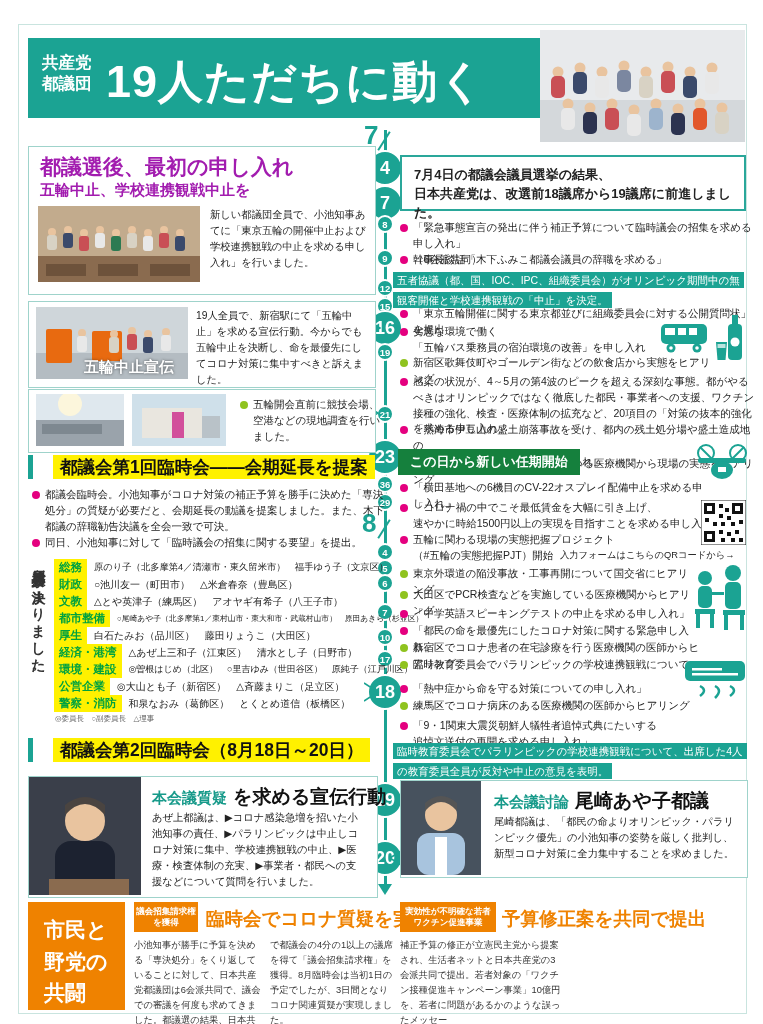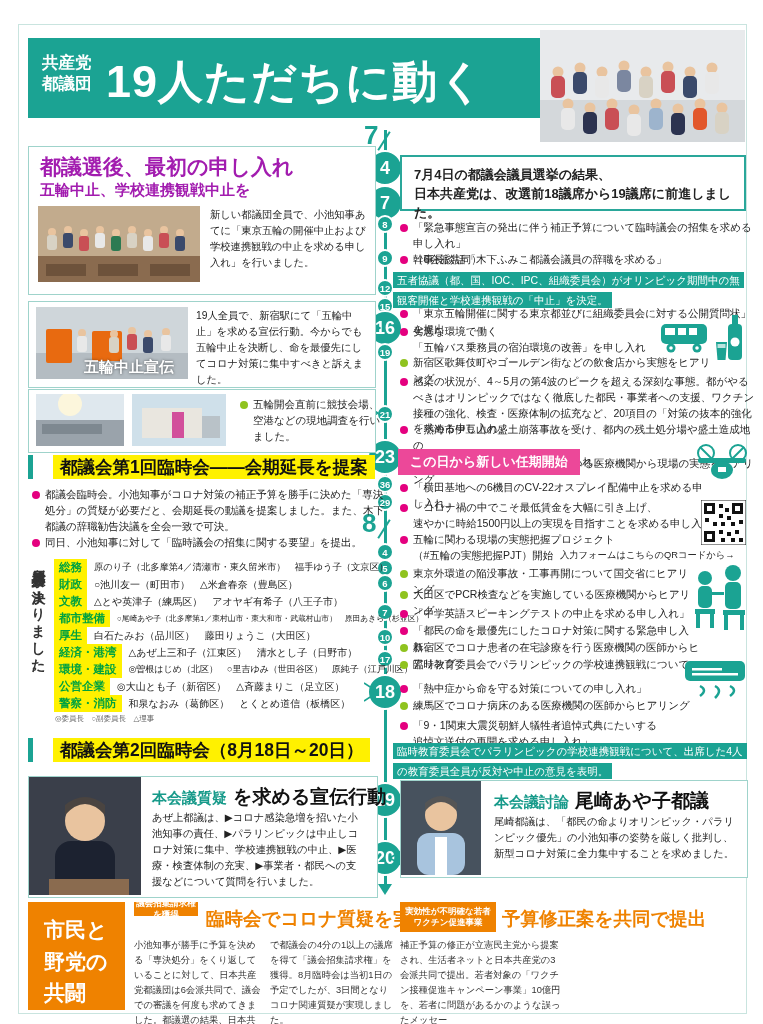--- a/index.html
+++ b/index.html
@@ -26,21 +26,21 @@
   
   .tbox{position:absolute;border:1px solid #9fd3cb;background:#fff;}
   .tbox2{position:absolute;border:2px solid #2aa79a;background:#fff;}
   
   .li{position:absolute;font-size:10.5px;line-height:1.5;color:#222;padding-left:13px;white-space:pre-line;}
   .li::before{content:"";position:absolute;left:0;top:4px;width:8px;height:8px;border-radius:50%;}
   .pk::before{background:#e4007f;}
   .gr::before{background:#8fc31f;}
   .hlwrap{position:absolute;font-size:10.5px;line-height:1.9;}
   .hl{background:#1ba393;color:#fff;padding:2px 4px;box-decoration-break:clone;-webkit-box-decoration-break:clone;}
-  .badge-teal{position:absolute;background:#ec4899;color:#fff;font-weight:bold;font-size:13px;padding:4px 12px;}
+  .badge-teal{position:absolute;background:#15803d;color:#fff;font-weight:bold;font-size:13px;padding:4px 12px;}
   .ytitle{position:absolute;border-left:5px solid #1ba393;padding-left:20px;}
   .ybg{background:#fff100;font-weight:800;font-size:17.5px;color:#111;padding:2px 7px;white-space:nowrap;}
   .sec-title{position:absolute;color:#a21caf;font-weight:800;}
   .body-txt{position:absolute;font-size:10.3px;line-height:1.55;color:#222;}
   
   #side-label{position:absolute;left:30px;top:558px;height:178px;writing-mode:vertical-rl;font-size:14px;font-weight:bold;color:#333;letter-spacing:1px;}
   .crow{position:absolute;left:54px;width:320px;display:flex;gap:7px;align-items:center;white-space:nowrap;}
   .chip{background:#fff100;color:#00a23e;font-weight:bold;font-size:11.5px;padding:1px 5px;}
   .cnames{font-size:10px;color:#222;}
   #cfoot{position:absolute;left:55px;top:714px;font-size:7.5px;color:#666;}
@@ -392,20 +392,20 @@
         <rect x="16" y="52" width="48" height="42" rx="12" fill="#a8c4de"></rect>
         <rect x="34" y="56" width="12" height="38" fill="#fff"></rect>
       </svg>
   </div>
   <div class="abs" style="left:494px;top:788px">
     <span class="role">本会議討論</span><span class="spname">尾崎あや子都議</span>
   </div>
   <div class="body-txt" style="left:494px;top:814px;width:242px">尾崎都議は、「都民の命よりオリンピック・パラリンピック優先」の小池知事の姿勢を厳しく批判し、新型コロナ対策に全力集中することを求めました。</div>
 
   <div id="banner">市民と野党の共闘</div>
-  <div class="obadge" style="left:134px;top:902px;width:64px;height:14px">議会招集請求権を獲得</div>
+  <div class="obadge" style="left:134px;top:902px;width:64px;height:30px">議会招集請求権を獲得</div>
   <div class="otitle" style="left:206px;top:906px">臨時会でコロナ質疑を実現</div>
   <div class="bcol" style="left:134px;top:938px;width:127px">小池知事が勝手に予算を決める「専決処分」をくり返していることに対して、日本共産党都議団は6会派共同で、議会での審議を何度も求めてきました。都議選の結果、日本共産党と立憲民主党</div>
   <div class="bcol" style="left:270px;top:938px;width:124px">で都議会の4分の1以上の議席を得て「議会招集請求権」を獲得。8月臨時会は当初1日の予定でしたが、3日間となりコロナ関連質疑が実現しました。</div>
   <div class="obadge" style="left:400px;top:902px;width:96px;height:30px">実効性が不明確な若者ワクチン促進事業</div>
   <div class="otitle" style="left:502px;top:906px">予算修正案を共同で提出</div>
   <div class="bcol" style="left:400px;top:938px;width:164px">補正予算の修正が立憲民主党から提案され、生活者ネットと日本共産党の3会派共同で提出。若者対象の「ワクチン接種促進キャンペーン事業」10億円を、若者に問題があるかのような誤ったメッセー</div>
 </div>
 
 </body></html>

